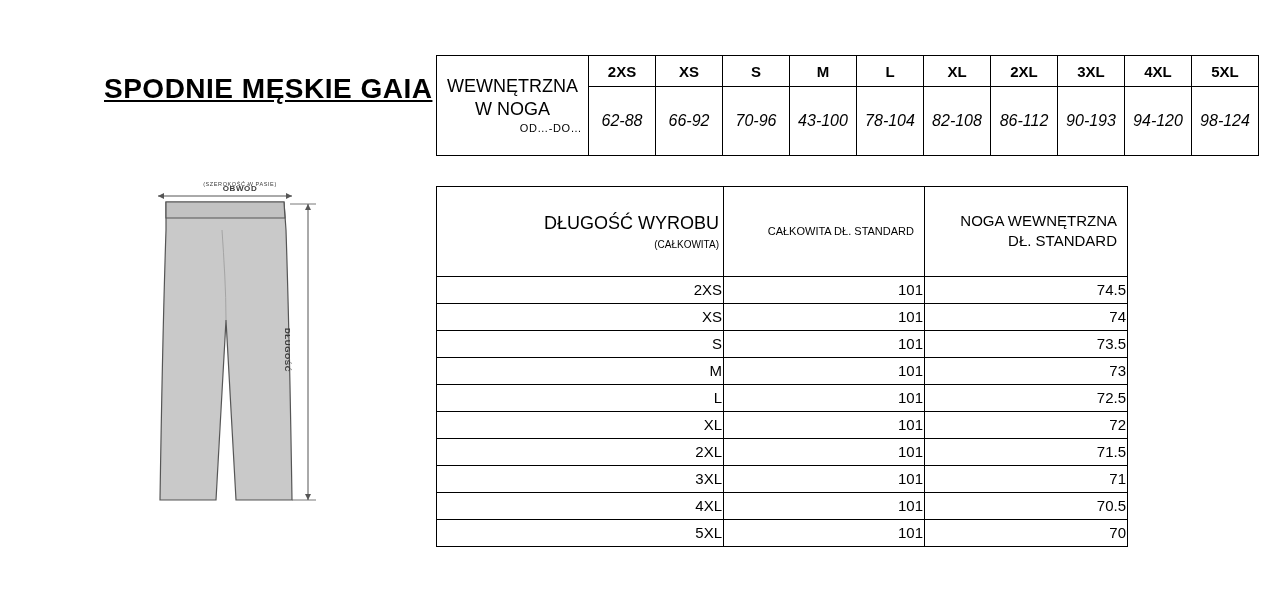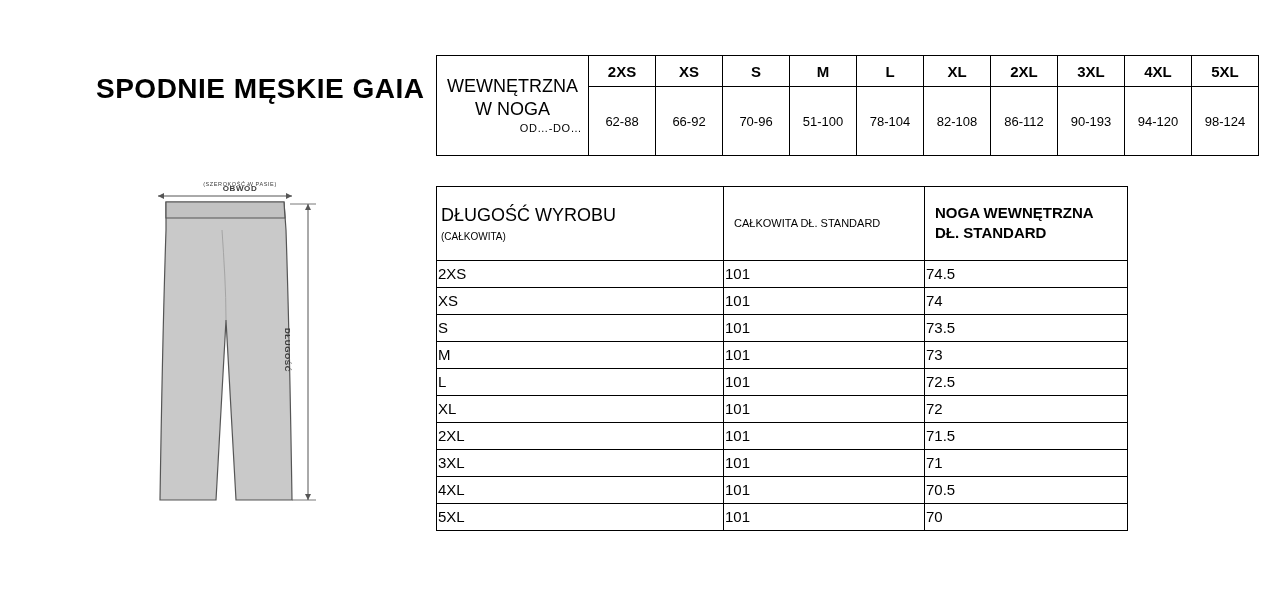--- a/index.html
+++ b/index.html
@@ -19,27 +19,28 @@
   
   #left-panel {
     position: absolute;
     left: 0;
     top: 0;
     width: 436px;
     height: 593px;
   }
   #product-title {
     position: absolute;
-    left: 96px;
+    left: 104px;
     top: 70px;
     width: 330px;
     font-size: 28px;
     font-weight: bold;
     line-height: 1.35;
     letter-spacing: 0.5px;
+    text-decoration: underline;
   }
 
   
   #garment-diagram {
     position: absolute;
     left: 140px;
     top: 170px;
     width: 200px;
     height: 350px;
   }
@@ -100,34 +101,35 @@
     margin-top: 2px;
     letter-spacing: 0.5px;
   }
   .wt-sizehead {
     width: 64px;
     font-size: 15px;
     font-weight: bold;
     height: 26px;
   }
   .wt-val {
-    font-size: 13px;
+    font-size: 16px;
     height: 64px;
+    font-style: italic;
   }
 
   #length-table {
     position: absolute;
     left: 436px;
     top: 186px;
     border-collapse: collapse;
     table-layout: fixed;
   }
   #length-table td {
     border: 1px solid #000;
-    text-align: left;
+    text-align: right;
     vertical-align: middle;
   }
   .lt-h1 {
     width: 278px;
     font-size: 18px;
     line-height: 1.4;
     padding: 8px 4px;
   }
   .lt-h1 .sub {
     display: block;
@@ -137,23 +139,23 @@
   .lt-h2 {
     width: 180px;
     font-size: 11px;
     font-weight: normal;
     line-height: 1.35;
     padding: 8px 10px;
   }
   .lt-h3 {
     width: 182px;
     font-size: 15px;
-    font-weight: bold;
+    font-weight: normal;
     line-height: 1.35;
-    padding: 16px 10px;
+    padding: 24px 10px;
   }
   .lt-cell {
     font-size: 15px;
     height: 24px;
   }
 </style>
 </head>
 <body>
 
 <div id="left-panel">
@@ -201,21 +203,21 @@
     <td class="wt-sizehead">XL</td>
     <td class="wt-sizehead">2XL</td>
     <td class="wt-sizehead">3XL</td>
     <td class="wt-sizehead">4XL</td>
     <td class="wt-sizehead">5XL</td>
   </tr>
   <tr>
     <td class="wt-val">62-88</td>
     <td class="wt-val">66-92</td>
     <td class="wt-val">70-96</td>
-    <td class="wt-val">51-100</td>
+    <td class="wt-val">43-100</td>
     <td class="wt-val">78-104</td>
     <td class="wt-val">82-108</td>
     <td class="wt-val">86-112</td>
     <td class="wt-val">90-193</td>
     <td class="wt-val">94-120</td>
     <td class="wt-val">98-124</td>
   </tr>
 </tbody>
   </table>
 

